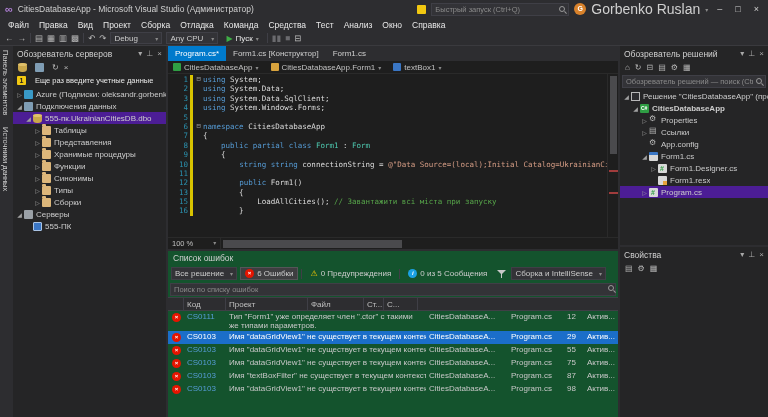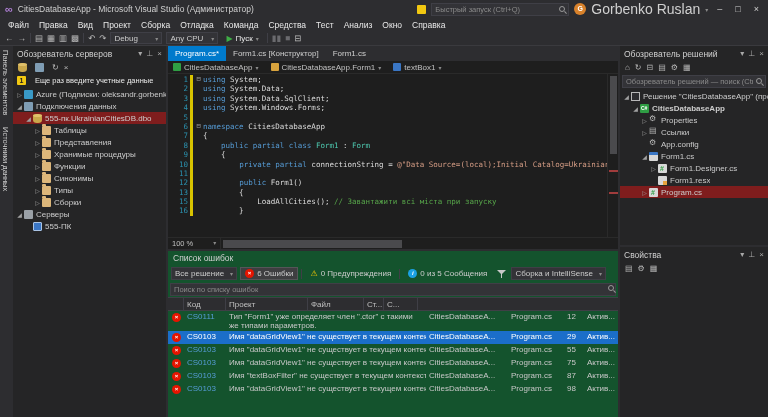--- a/index.html
+++ b/index.html
@@ -50,21 +50,21 @@
 
   .panel-header{height:15px;flex:none;display:flex;align-items:center;padding:0 4px;font-size:8.5px;color:#d0d0d0}
   .panel-title{flex:1;overflow:hidden;white-space:nowrap}
   .phb{color:#a8a8a8;font-size:8px;margin-left:4px}
   .icobar{height:13px;flex:none;display:flex;align-items:center;gap:5px;padding:0 5px}
   .gi{font-size:8px;color:#b8b8b8;line-height:13px}
 
   
   .tree{flex:1;overflow:hidden;padding-top:1px}
   .trow{display:flex;align-items:center;height:12px;font-size:8px;color:#cccccc;white-space:nowrap;overflow:hidden}
-  .trow.sel{background:#7f1d1d}
+  .trow.sel{background:#4c1d95}
   .tarrow{width:9px;flex:none;color:#a0a0a0;font-size:6px;text-align:center}
   .tlabel{overflow:hidden}
   .bold{font-weight:bold}
   .ti{width:9px;height:9px;flex:none;margin-right:3px;position:relative;display:inline-block}
   .ti-folder{background:#dcb67a;border-radius:1px}
   .ti-folder::before{content:"";position:absolute;top:-2px;left:0;width:4px;height:2px;background:#dcb67a;border-radius:1px 1px 0 0}
   .ti-azure{background:#3999c6;border-radius:1px}
   .ti-plug{background:#7f9db4;border-radius:1px}
   .ti-db{background:#c9a74b;border-radius:4px/3px}
   .ti-db::before{content:"";position:absolute;top:0;left:0;right:0;height:3px;border-radius:50%;background:#e0c06a}
@@ -333,21 +333,21 @@
         <div class="code-lines">
             <div class="code-line"><span class="ln">1</span><span class="chg"></span><span class="fold">⊟</span><span class="ctext"><span class="kw">using</span><span class="pl"> System;</span></span></div>
             <div class="code-line"><span class="ln">2</span><span class="chg"></span><span class="fold"></span><span class="ctext"><span class="kw">using</span><span class="pl"> System.Data;</span></span></div>
             <div class="code-line"><span class="ln">3</span><span class="chg"></span><span class="fold"></span><span class="ctext"><span class="kw">using</span><span class="pl"> System.Data.SqlClient;</span></span></div>
             <div class="code-line"><span class="ln">4</span><span class="chg"></span><span class="fold"></span><span class="ctext"><span class="kw">using</span><span class="pl"> System.Windows.Forms;</span></span></div>
             <div class="code-line"><span class="ln">5</span><span class="chg"></span><span class="fold"></span><span class="ctext"></span></div>
             <div class="code-line"><span class="ln">6</span><span class="chg"></span><span class="fold">⊟</span><span class="ctext"><span class="kw">namespace</span><span class="pl"> CitiesDatabaseApp</span></span></div>
             <div class="code-line"><span class="ln">7</span><span class="chg"></span><span class="fold"></span><span class="ctext"><span class="pl">{</span></span></div>
             <div class="code-line"><span class="ln">8</span><span class="chg"></span><span class="fold"></span><span class="ctext"><span class="pl">    </span><span class="kw">public partial class</span><span class="typ"> Form1</span><span class="pl"> : </span><span class="typ">Form</span></span></div>
             <div class="code-line"><span class="ln">9</span><span class="chg"></span><span class="fold"></span><span class="ctext"><span class="pl">    {</span></span></div>
-            <div class="code-line"><span class="ln">10</span><span class="chg"></span><span class="fold"></span><span class="ctext"><span class="pl">        </span><span class="kw">private partial</span><span class="pl"> connectionString = </span><span class="str">@"Data Source=(local);Initial Catalog=UkrainianCiti</span></span></div>
+            <div class="code-line"><span class="ln">10</span><span class="chg"></span><span class="fold"></span><span class="ctext"><span class="pl">        </span><span class="kw">string string</span><span class="pl"> connectionString = </span><span class="str">@"Data Source=(local);Initial Catalog=UkrainianCiti</span></span></div>
             <div class="code-line"><span class="ln">11</span><span class="chg"></span><span class="fold"></span><span class="ctext"></span></div>
             <div class="code-line"><span class="ln">12</span><span class="chg"></span><span class="fold"></span><span class="ctext"><span class="pl">        </span><span class="kw">public</span><span class="pl"> Form1()</span></span></div>
             <div class="code-line"><span class="ln">13</span><span class="chg"></span><span class="fold"></span><span class="ctext"><span class="pl">        {</span></span></div>
             <div class="code-line"><span class="ln">15</span><span class="chg"></span><span class="fold"></span><span class="ctext"><span class="pl">            LoadAllCities(); </span><span class="com">// Завантажити всі міста при запуску</span></span></div>
             <div class="code-line"><span class="ln">16</span><span class="chg"></span><span class="fold"></span><span class="ctext"><span class="pl">        }</span></span></div>
           </div>
         <div class="vscroll">
           <div class="vthumb"></div>
           <div class="smark" style="top:96px"></div>
           <div class="smark" style="top:118px"></div>

